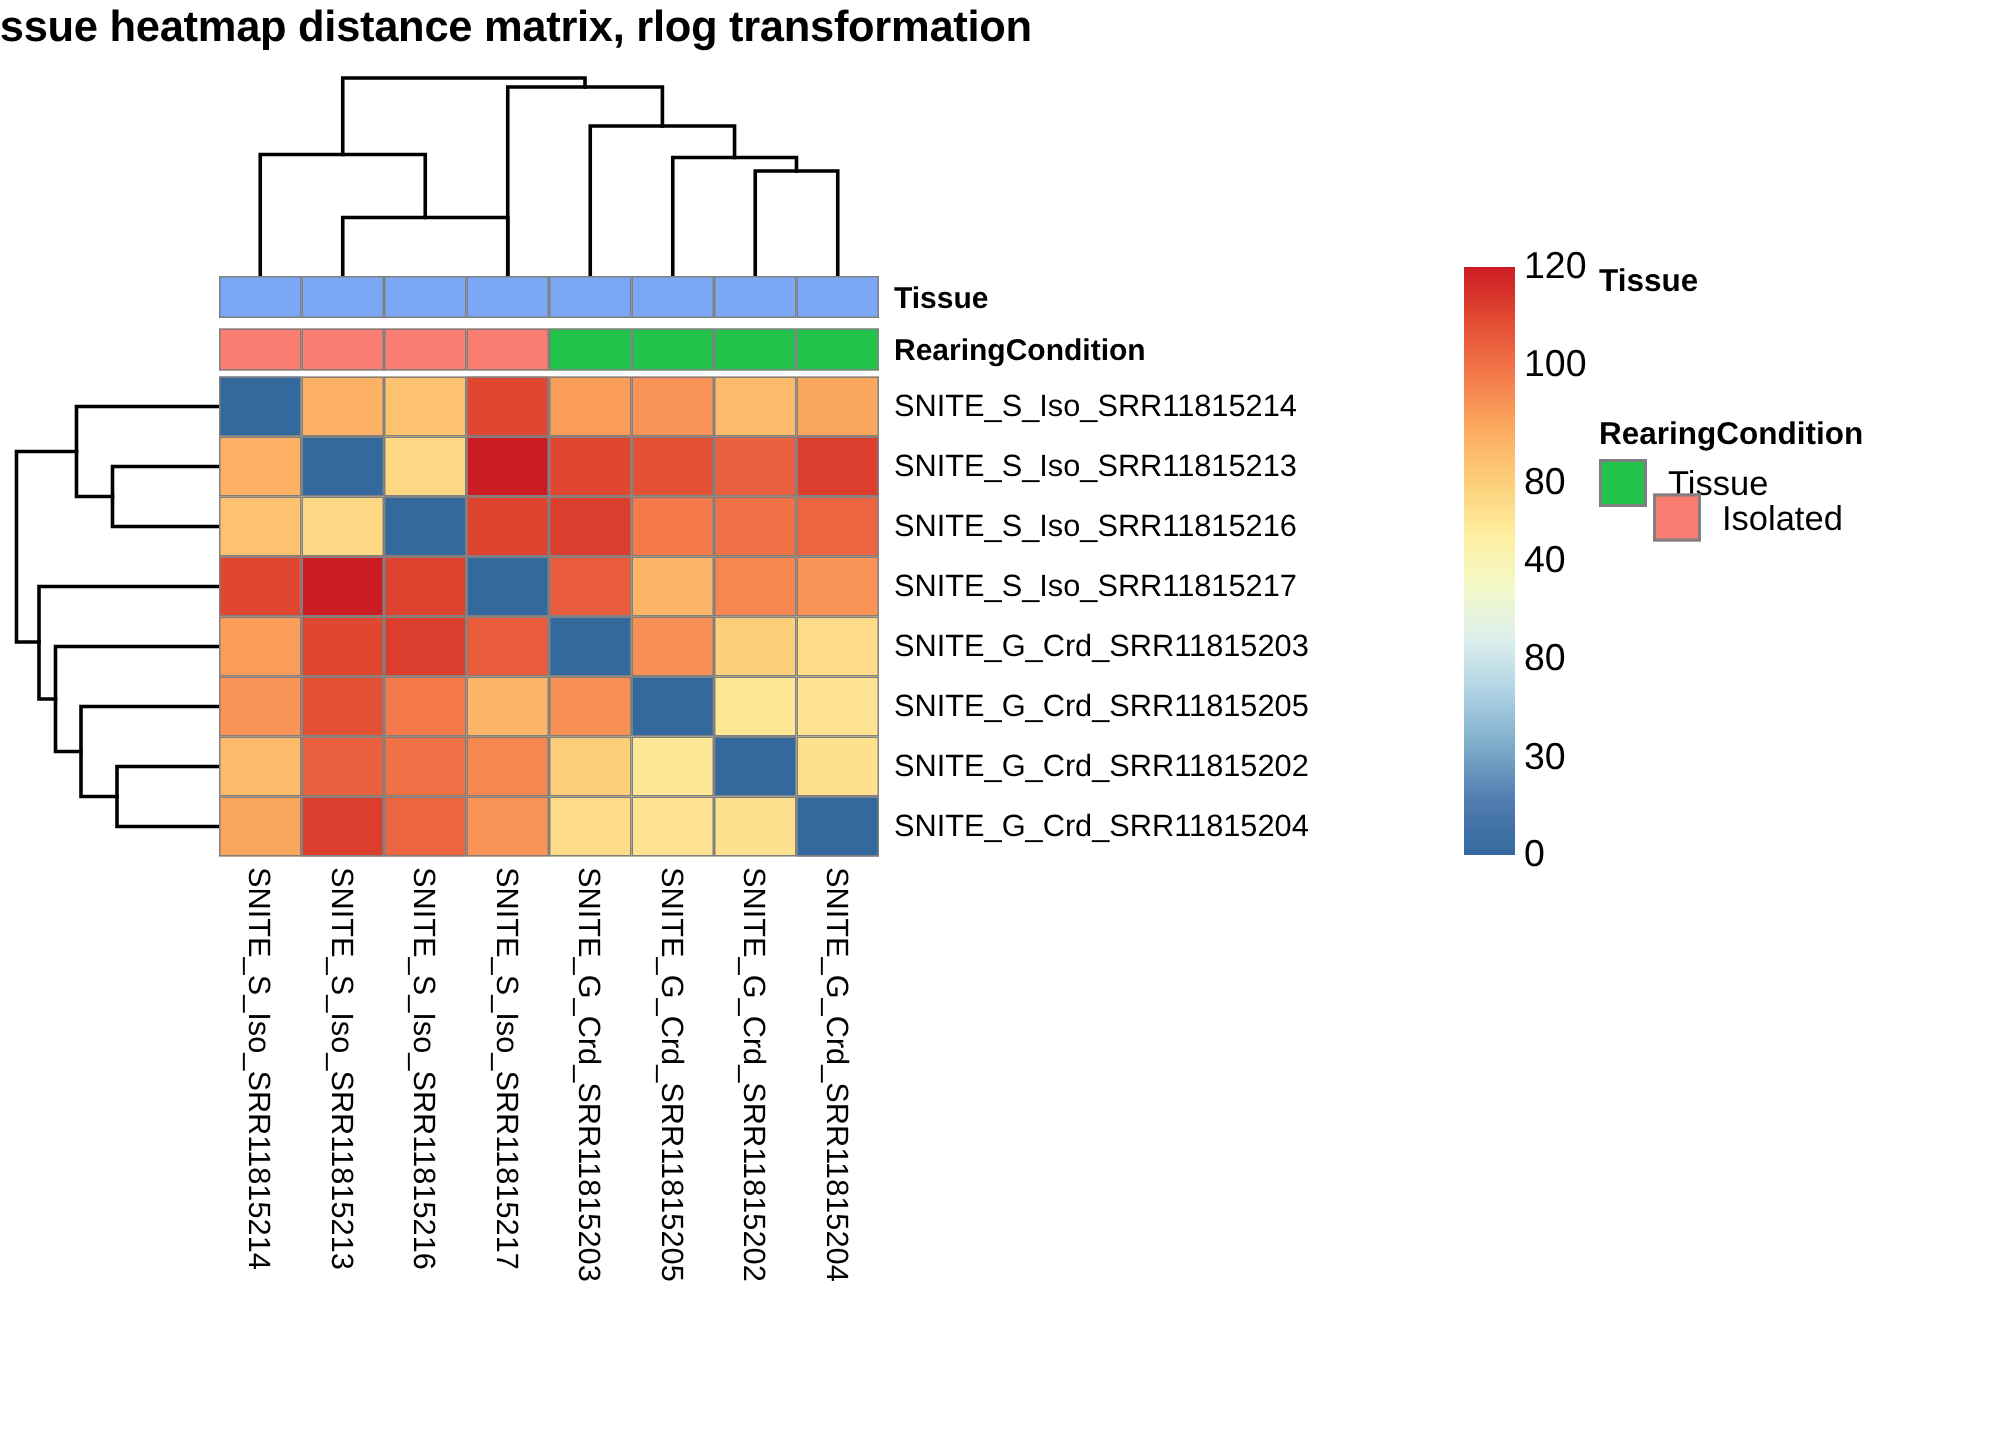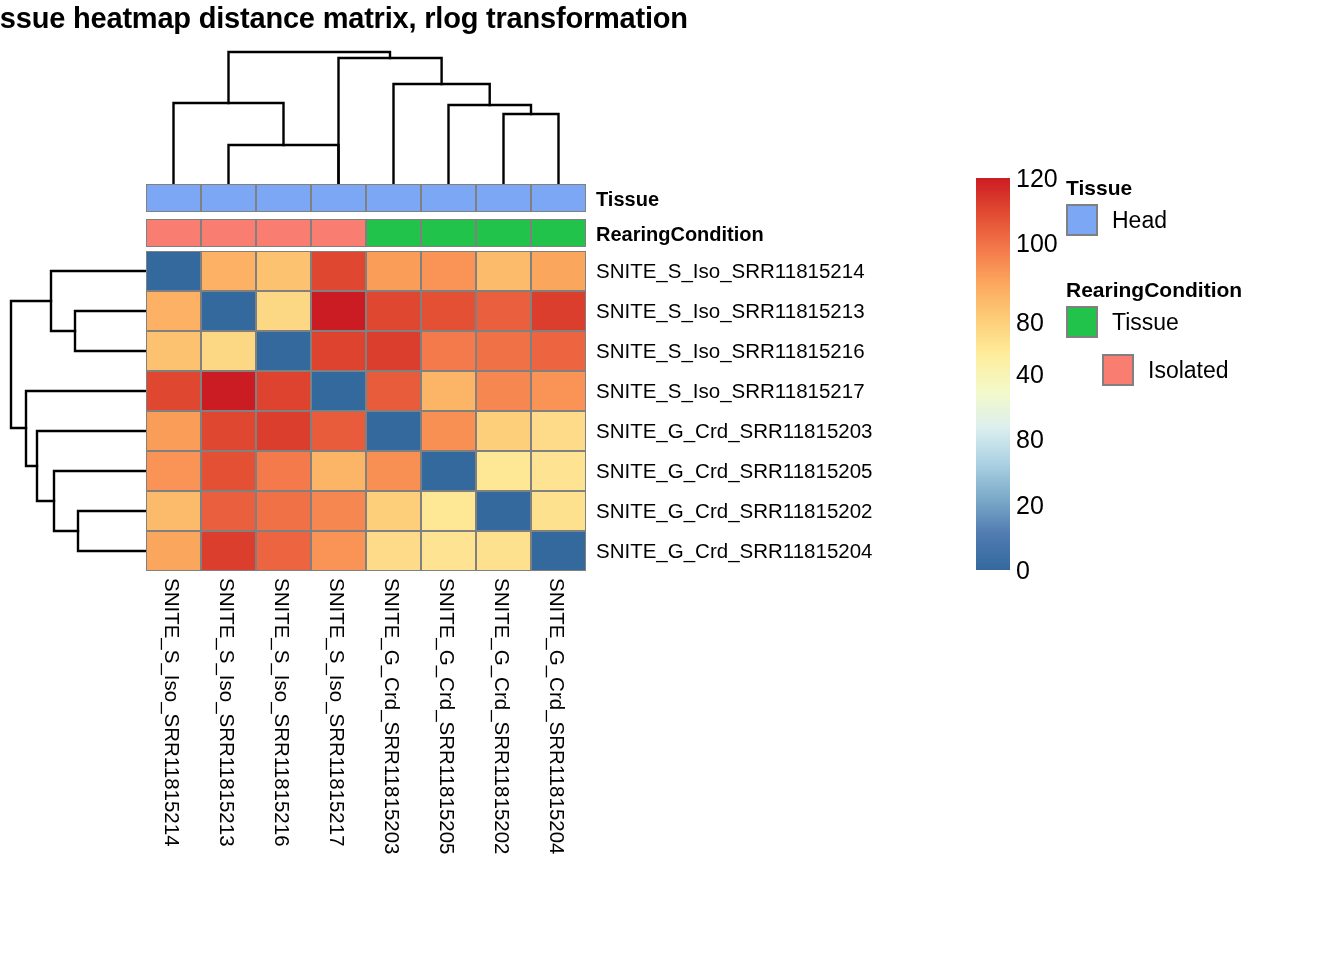--- a/index.html
+++ b/index.html
@@ -227,37 +227,31 @@
 
   <div id="cbar" style="left:976px;top:178px;width:34px;height:392px;">
     <div id="cbargrad" style="background: linear-gradient(rgb(204, 28, 35), rgb(226, 75, 50), rgb(244, 121, 75), rgb(252, 169, 94), rgb(253, 206, 121), rgb(254, 238, 158), rgb(243, 249, 201), rgb(220, 239, 238), rgb(172, 209, 227), rgb(123, 170, 201), rgb(79, 123, 176), rgb(52, 105, 158));"></div>
   </div>
   <div id="cbticks" style="position:absolute;left:1016px;top:178px;width:60px;height:392px;">
       <div class="cbtick" style="top: 0px; left: 0px;">120</div>
       <div class="cbtick" style="top: 65.3333px; left: 0px;">100</div>
       <div class="cbtick" style="top: 144px; left: 0px;">80</div>
       <div class="cbtick" style="top: 196px; left: 0px;">40</div>
       <div class="cbtick" style="top: 261.333px; left: 0px;">80</div>
-      <div class="cbtick" style="top: 326.667px; left: 0px;">20</div>
+      <div class="cbtick" style="top: 326.667px; left: 0px;">30</div>
       <div class="cbtick" style="top: 392px; left: 0px;">0</div>
     </div>
 
   <div class="legtitle" style="left:1066px;top:176px;">Tissue</div>
-  <div id="leg-tissue" style="position:absolute;left:1066px;top:204px;width:260px;height:44px;">
-      <div class="legrow" style="top: 0px; left: 0px;">
-        <span class="legswatch" style="background: rgb(123, 167, 245);"></span>
-        <span class="legtext">Head</span>
-      </div>
-    </div>
 
   <div class="legtitle" style="left:1066px;top:278px;">RearingCondition</div>
   <div id="leg-rearing" style="position:absolute;left:1066px;top:306px;width:260px;height:84px;">
       <div class="legrow" style="top: 0px; left: 0px;">
         <span class="legswatch" style="background: rgb(34, 195, 74);"></span>
         <span class="legtext">Tissue</span>
       </div>
-      <div class="legrow" style="top: 48px; left: 0px; padding-left: 36px;">
+      <div class="legrow" style="top: 23px; left: 0px; padding-left: 36px;">
         <span class="legswatch" style="background: rgb(250, 125, 114);"></span>
         <span class="legtext">Isolated</span>
       </div>
     </div>
 
 </div>
 
 </body></html>

